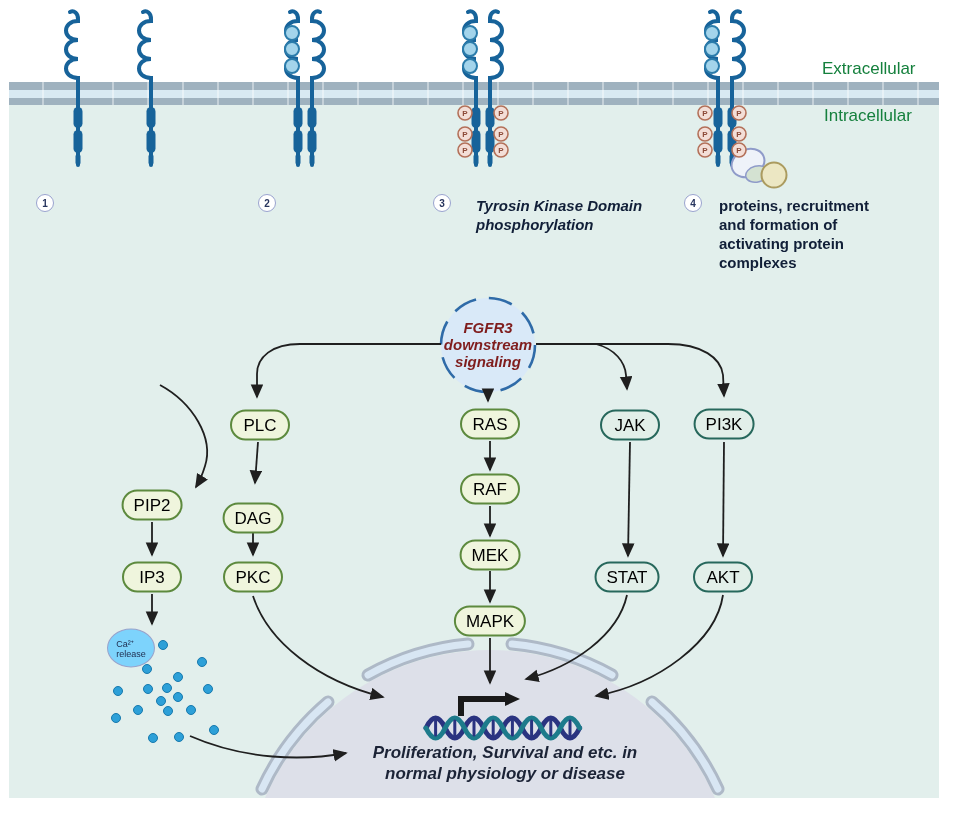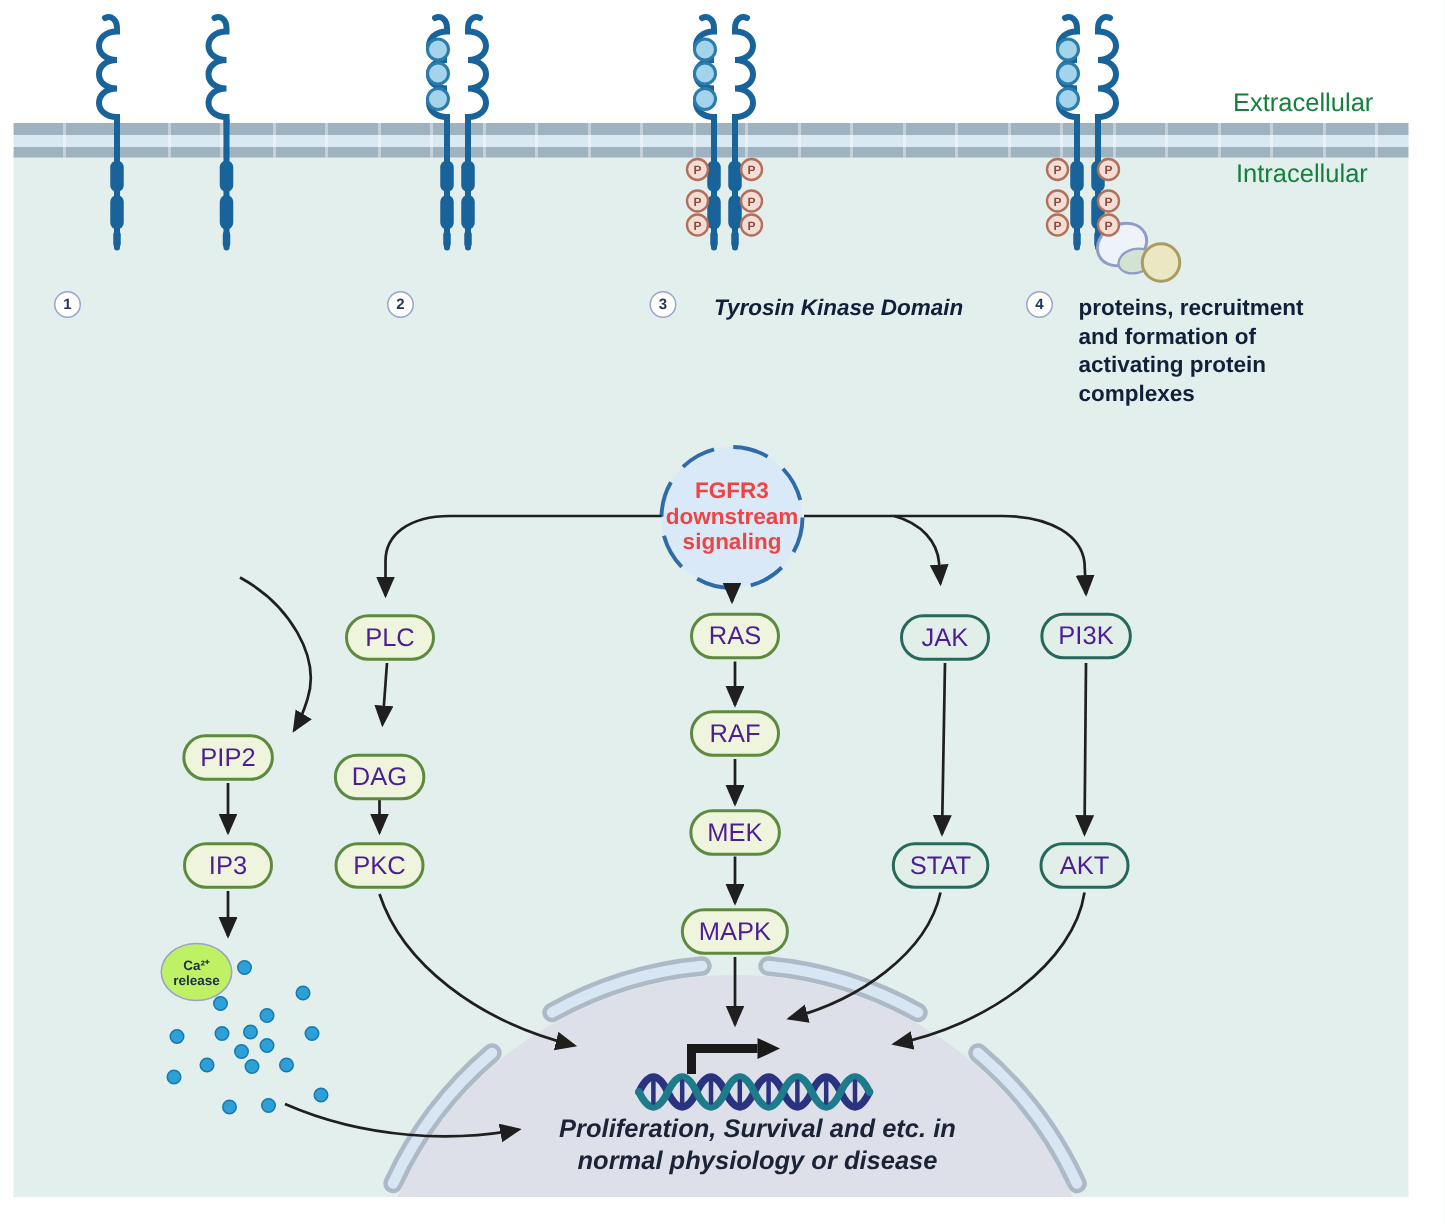--- a/index.html
+++ b/index.html
@@ -20,30 +20,30 @@
       background:#dde0e9;}
 
   svg{position:absolute;left:0;top:0;}
 
   .memlabel{font-size:17px;color:#15803d;}
   .stepnum{width:18px;height:18px;border-radius:50%;background:#ffffff;border:1.5px solid #9aa3cf;
       display:flex;align-items:center;justify-content:center;font-size:10px;font-weight:bold;color:#27355e;box-sizing:border-box;}
   .steplabel{font-size:15px;font-weight:bold;color:#111f38;line-height:19px;}
   .steplabel .indent{padding-left:14px;}
 
-  .hubtext{width:130px;text-align:center;font-size:15px;font-weight:bold;color:#ef4444;
-      line-height:17px;white-space:pre-line;}
+  .hubtext{width:130px;text-align:center;font-size:15px;font-weight:bold;color:#7f1d1d;
+      line-height:17px;white-space:pre-line;font-style:italic;}
 
   .pill{min-width:60px;height:31px;border-radius:16px;display:flex;align-items:center;justify-content:center;
-      font-size:17px;color:#4c1d95;box-sizing:border-box;padding:0 10px;transform:translate(-50%,-50%);}
+      font-size:17px;color:#000000;box-sizing:border-box;padding:0 10px;transform:translate(-50%,-50%);}
   .pill.green{background:#eff5dd;border:2px solid #5d8a3e;}
   .pill.teal{background:#e2efe9;border:2px solid #27685c;}
 
-  .ca-bubble{width:46px;height:37px;border-radius:50%;background:#bef264;border:1.4px solid #99a2cb;
-      display:flex;align-items:center;justify-content:center;text-align:center;font-size:9px;font-weight:bold;
+  .ca-bubble{width:46px;height:37px;border-radius:50%;background:#7dd3fc;border:1.4px solid #99a2cb;
+      display:flex;align-items:center;justify-content:center;font-size:9px;font-weight:normal;
       color:#1e2c4e;line-height:10px;white-space:pre-line;transform:translate(-50%,-50%);}
 
   .caption{width:334px;text-align:center;font-size:17px;font-weight:bold;font-style:italic;color:#1b2336;
       line-height:21px;white-space:pre-line;}
 
   .rcp{stroke:#17639a;stroke-width:4;fill:none;stroke-linecap:round;}
   .rfill{fill:#17639a;}
   .lig{fill:#a3d4eb;stroke:#2b7cab;stroke-width:2;}
   .pbadge circle{fill:#f3ded7;stroke:#b37059;stroke-width:1.6;}
   .pbadge text{font-family:"Liberation Sans",sans-serif;font-size:8px;font-weight:bold;fill:#8c4a38;text-anchor:middle;}
@@ -242,20 +242,21 @@
   <div class="abs memlabel" style="left:822px;top:59px;">Extracellular</div>
   <div class="abs memlabel" style="left:824px;top:106px;">Intracellular</div>
 
   <div class="abs stepnum" style="left:36px;top:194px;">1</div>
 
   <div class="abs stepnum" style="left:258px;top:194px;">2</div>
 
   <div class="abs stepnum" style="left:433px;top:194px;">3</div>
   <div class="abs steplabel" style="left:476px;top:196px;width:190px;font-style:italic;">
     <div>Tyrosin Kinase Domain</div>
+    <div>phosphorylation</div>
   </div>
 
   <div class="abs stepnum" style="left:684px;top:194px;">4</div>
   <div class="abs steplabel" style="left:719px;top:196px;width:180px;">
     <div>proteins, recruitment</div>
     <div>and formation of</div>
     <div>activating protein</div>
     <div>complexes</div>
   </div>
 

